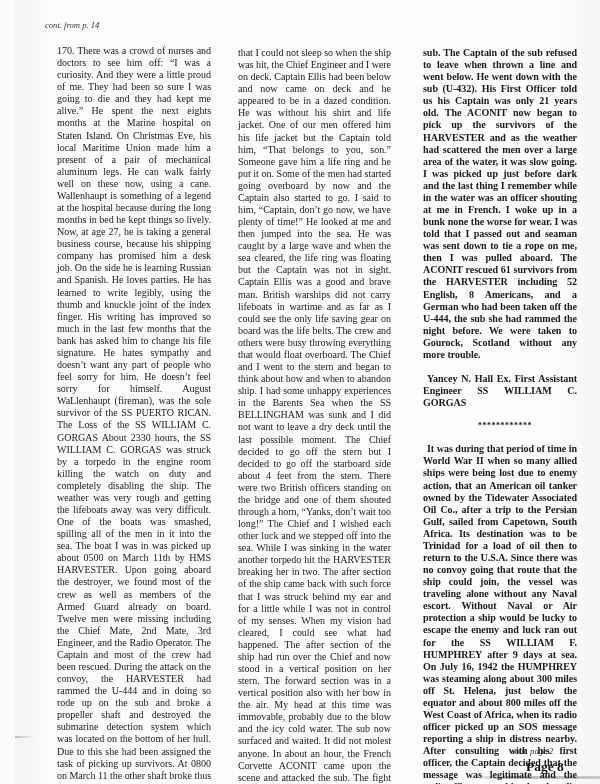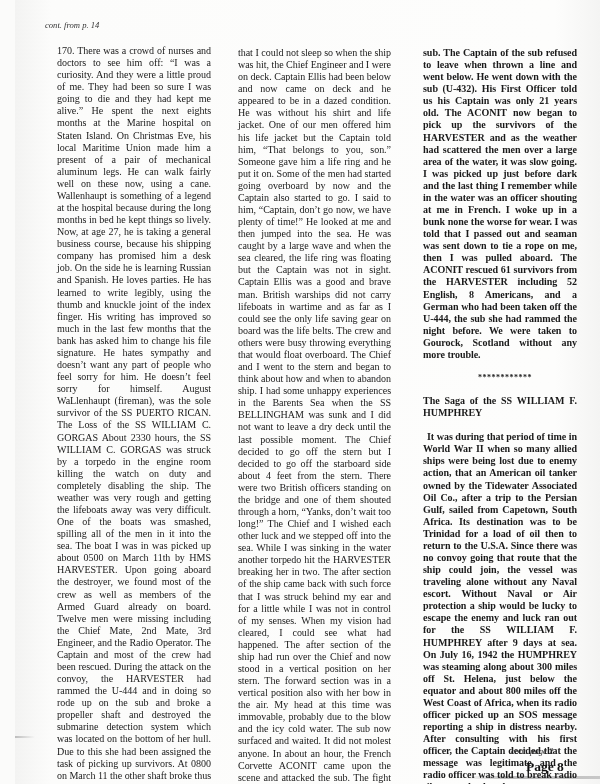--- a/index.html
+++ b/index.html
@@ -67,20 +67,20 @@
   <div class="col col1">
     <p>170. There was a crowd of nurses and doctors to see him off: “I was a curiosity. And they were a little proud of me. They had been so sure I was going to die and they had kept me alive.” He spent the next eights months at the Marine hospital on Staten Island. On Christmas Eve, his local Maritime Union made him a present of a pair of mechanical aluminum legs. He can walk fairly well on these now, using a cane.  Wallenhaupt is something of a legend at the hospital because during the long months in bed he kept things so lively. Now, at age 27, he is taking a general business course, because his shipping company has promised him a desk job. On the side he is learning Russian and Spanish. He loves parties. He has learned to write legibly, using the thumb and knuckle joint of the index finger. His writing has improved so much in the last few months that the bank has asked him to change his file signature. He hates sympathy and doesn’t want any part of people who feel sorry for him. He doesn’t feel sorry for himself. August WaLlenhaupt (fireman), was the sole survivor of the SS PUERTO RICAN. The Loss of the SS WILLIAM C. GORGAS About 2330 hours, the SS WILLIAM C. GORGAS was struck by a torpedo in the engine room killing the watch on duty and completely disabling the ship. The weather was very rough and getting the lifeboats away was very difficult. One of the boats was smashed, spilling all of the men in it into the sea. The boat I was in was picked up about 0500 on March 11th by HMS HARVESTER. Upon going aboard the destroyer, we found most of the crew as well as members of the Armed Guard already on board. Twelve men were missing including the Chief Mate, 2nd Mate, 3rd Engineer, and the Radio Operator. The Captain and most of the crew had been rescued. During the attack on the convoy, the HARVESTER had rammed the U-444 and in doing so rode up on the sub and broke a propeller shaft and destroyed the submarine detection system which was located on the bottom of her hull. Due to this she had been assigned the task of picking up survivors. At 0800 on March 11 the other shaft broke thus leaving the destroyer helpless. At 1100 hours, while lying dead in the water, the HARVESTER was struck by a torpedo on her port side, the lee side. Some of the men had been below attempting to sleep. I had found it so cold</p>
   </div>
 
   <div class="col col2">
     <p>that I could not sleep so when the ship was hit, the Chief Engineer and I were on deck. Captain Ellis had been below and now came on deck and he appeared to be in a dazed condition. He was without his shirt and life jacket. One of our men offered him his life jacket but the Captain told him, “That belongs to you, son.” Someone gave him a life ring and he put it on. Some of the men had started going overboard by now and the Captain also started to go. I said to him, “Captain, don’t go now, we have plenty of time!” He looked at me and then jumped into the sea. He was caught by a large wave and when the sea cleared, the life ring was floating but the Captain was not in sight. Captain Ellis was a good and brave man. British warships did not carry lifeboats in wartime and as far as I could see the only life saving gear on board was the life belts. The crew and others were busy throwing everything that would float overboard. The Chief and I went to the stern and began to think about how and when to abandon ship. I had some unhappy experiences in the Barents Sea when the SS BELLINGHAM was sunk and I did not want to leave a dry deck until the last possible moment. The Chief decided to go off the stern but I decided to go off the starboard side about 4 feet from the stern. There were two British officers standing on the bridge and one of them shouted through a horn, “Yanks, don’t wait too long!” The Chief and I wished each other luck and we stepped off into the sea. While I was sinking in the water another torpedo hit the HARVESTER breaking her in two. The after section of the ship came back with such force that I was struck behind my ear and for a little while I was not in control of my senses. When my vision had cleared, I could see what had happened. The after section of the ship had run over the Chief and now stood in a vertical position on her stern. The forward section was in a vertical position also with her bow in the air. My head at this time was immovable, probably due to the blow and the icy cold water. The sub now surfaced and waited. It did not molest anyone. In about an hour, the French Corvette ACONIT came upon the scene and attacked the sub. The fight lasted for about an hour. Finally the ACONIT got the sub to the surface and landed six direct hits causing the Germans to run up the white flag. Thirty-one men were removed from the disabled</p>
   </div>
 
   <div class="col col3">
     <p>sub. The Captain of the sub refused to leave when thrown a line and went below. He went down with the sub (U-432). His First Officer told us his Captain was only 21 years old. The ACONIT now began to pick up the survivors of the HARVESTER and as the weather had scattered the men over a large area of the water, it was slow going. I was picked up just before dark and the last thing I remember while in the water was an officer shouting at me in French. I woke up in a bunk none the worse for wear. I was told that I passed out and seaman was sent down to tie a rope on me, then I was pulled aboard. The ACONIT rescued 61 survivors from the HARVESTER including 52 English, 8 Americans, and a German who had been taken off the U-444, the sub she had rammed the night before. We were taken to Gourock, Scotland without any more trouble.</p>
+    <p class="sig">Yancey N. Hall  Ex. First Assistant Engineer SS WILLIAM C. GORGAS</p>
     <p class="stars">************</p>
-    <p>The Saga of the SS WILLIAM F. HUMPHREY</p>
     <p class="indent">It was during that period of time in World War II when so many allied ships were being lost due to enemy action, that an American oil tanker owned by the Tidewater Associated Oil Co., after a trip to the Persian Gulf, sailed from Capetown, South Africa. Its destination was  to be Trinidad for a load of oil then to return to the U.S.A. Since there was no convoy going that route that the ship could join, the vessel was traveling alone without any Naval escort. Without Naval or Air protection a ship would be lucky to escape the enemy and luck ran out for the SS WILLIAM F. HUMPHREY after 9 days at sea. On July 16, 1942 the HUMPHREY was steaming along about 300 miles off St. Helena, just below the equator and about 800 miles off the West Coast of Africa, when its radio officer picked up an SOS message reporting a ship in distress nearby. After consulting with his first officer, the Captain decided that the message was legitimate and the radio officer was told to break radio silence and relay the message on to a Shore Station, little did they realize that the SOS was a fake message sent out by one of Germany’s “Q” boats. These heavily armed merchant raiders were disguised as innocent neutral or allied ships.</p>
   </div>
 
   <div class="cont-to">cont. page 2</div>
   <div class="page-num">Page 8</div>
 </div>
 
 </body></html>

